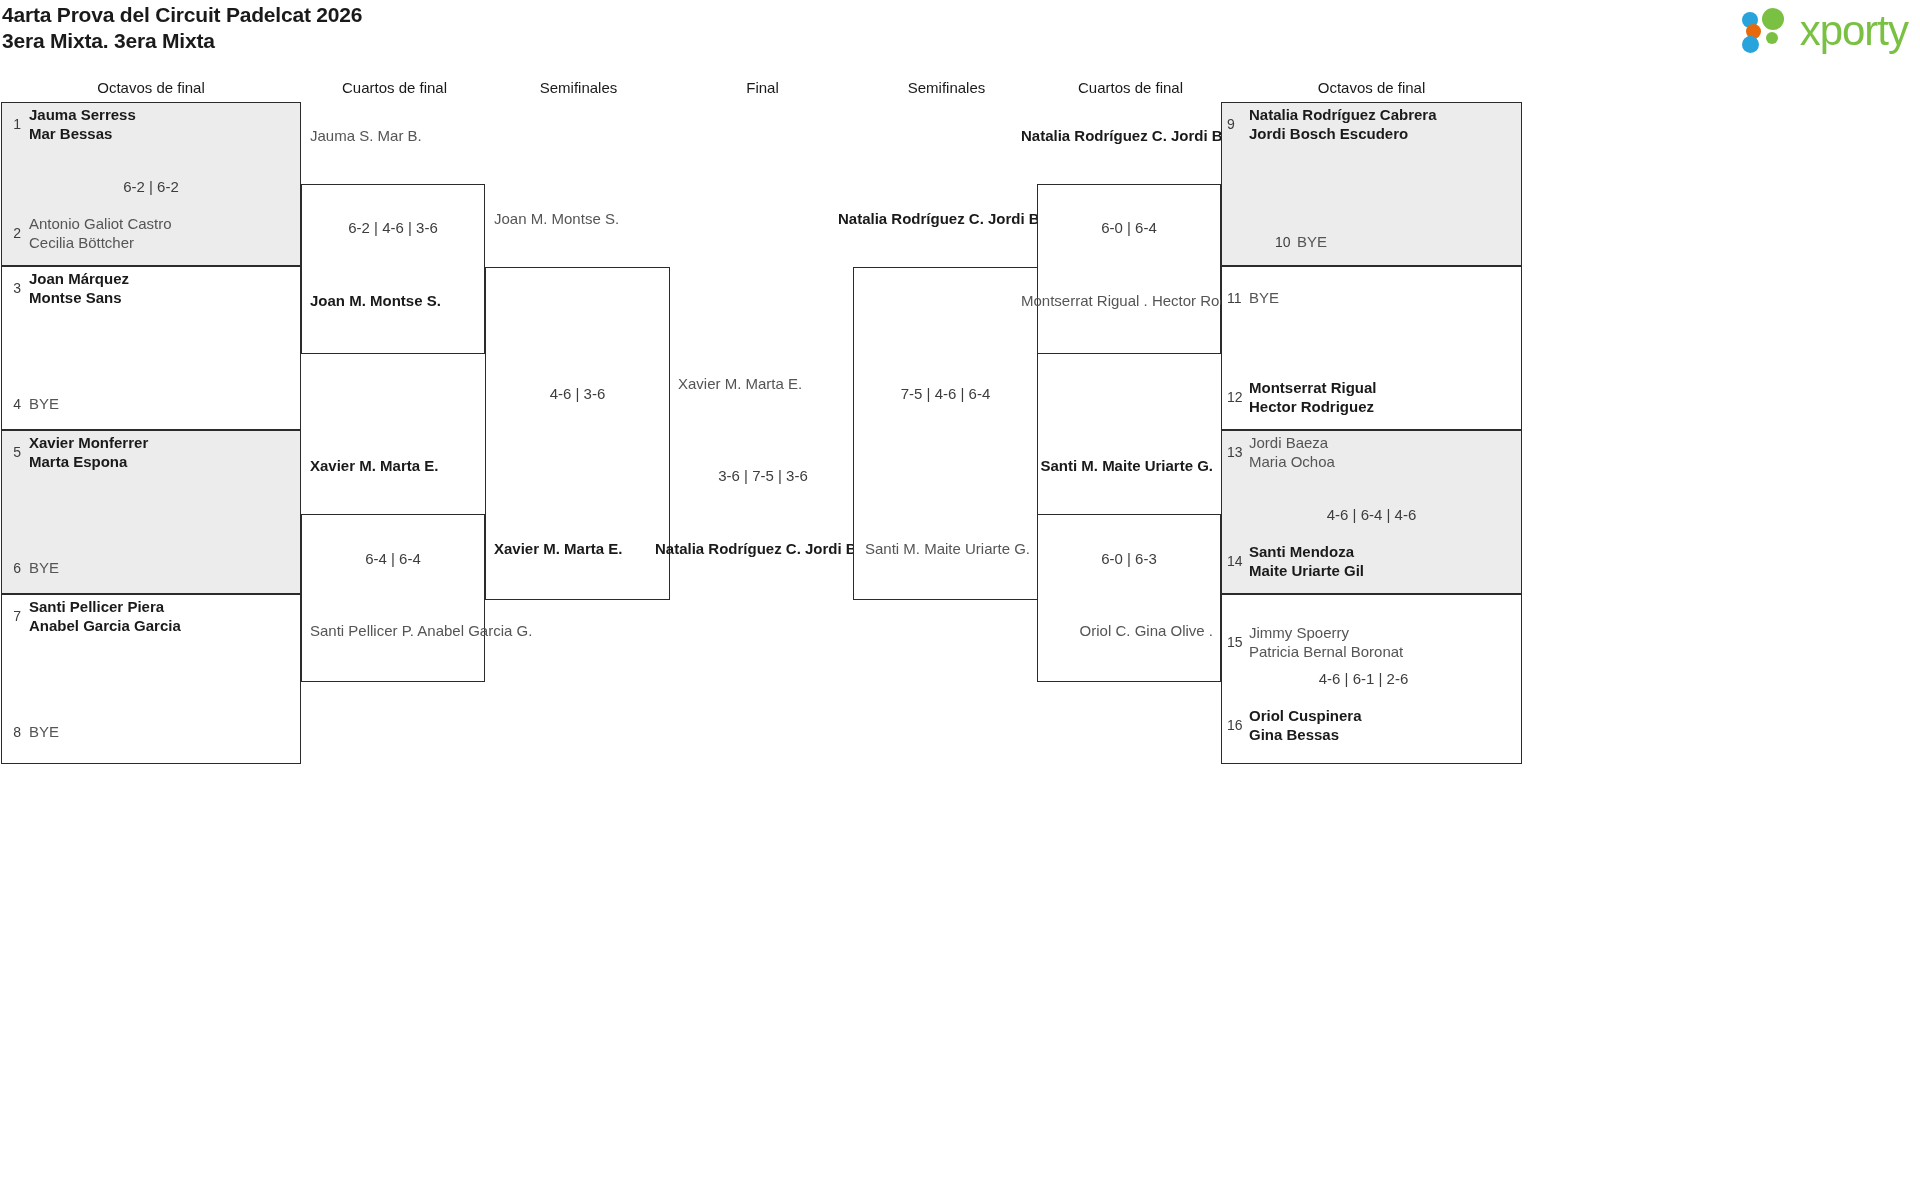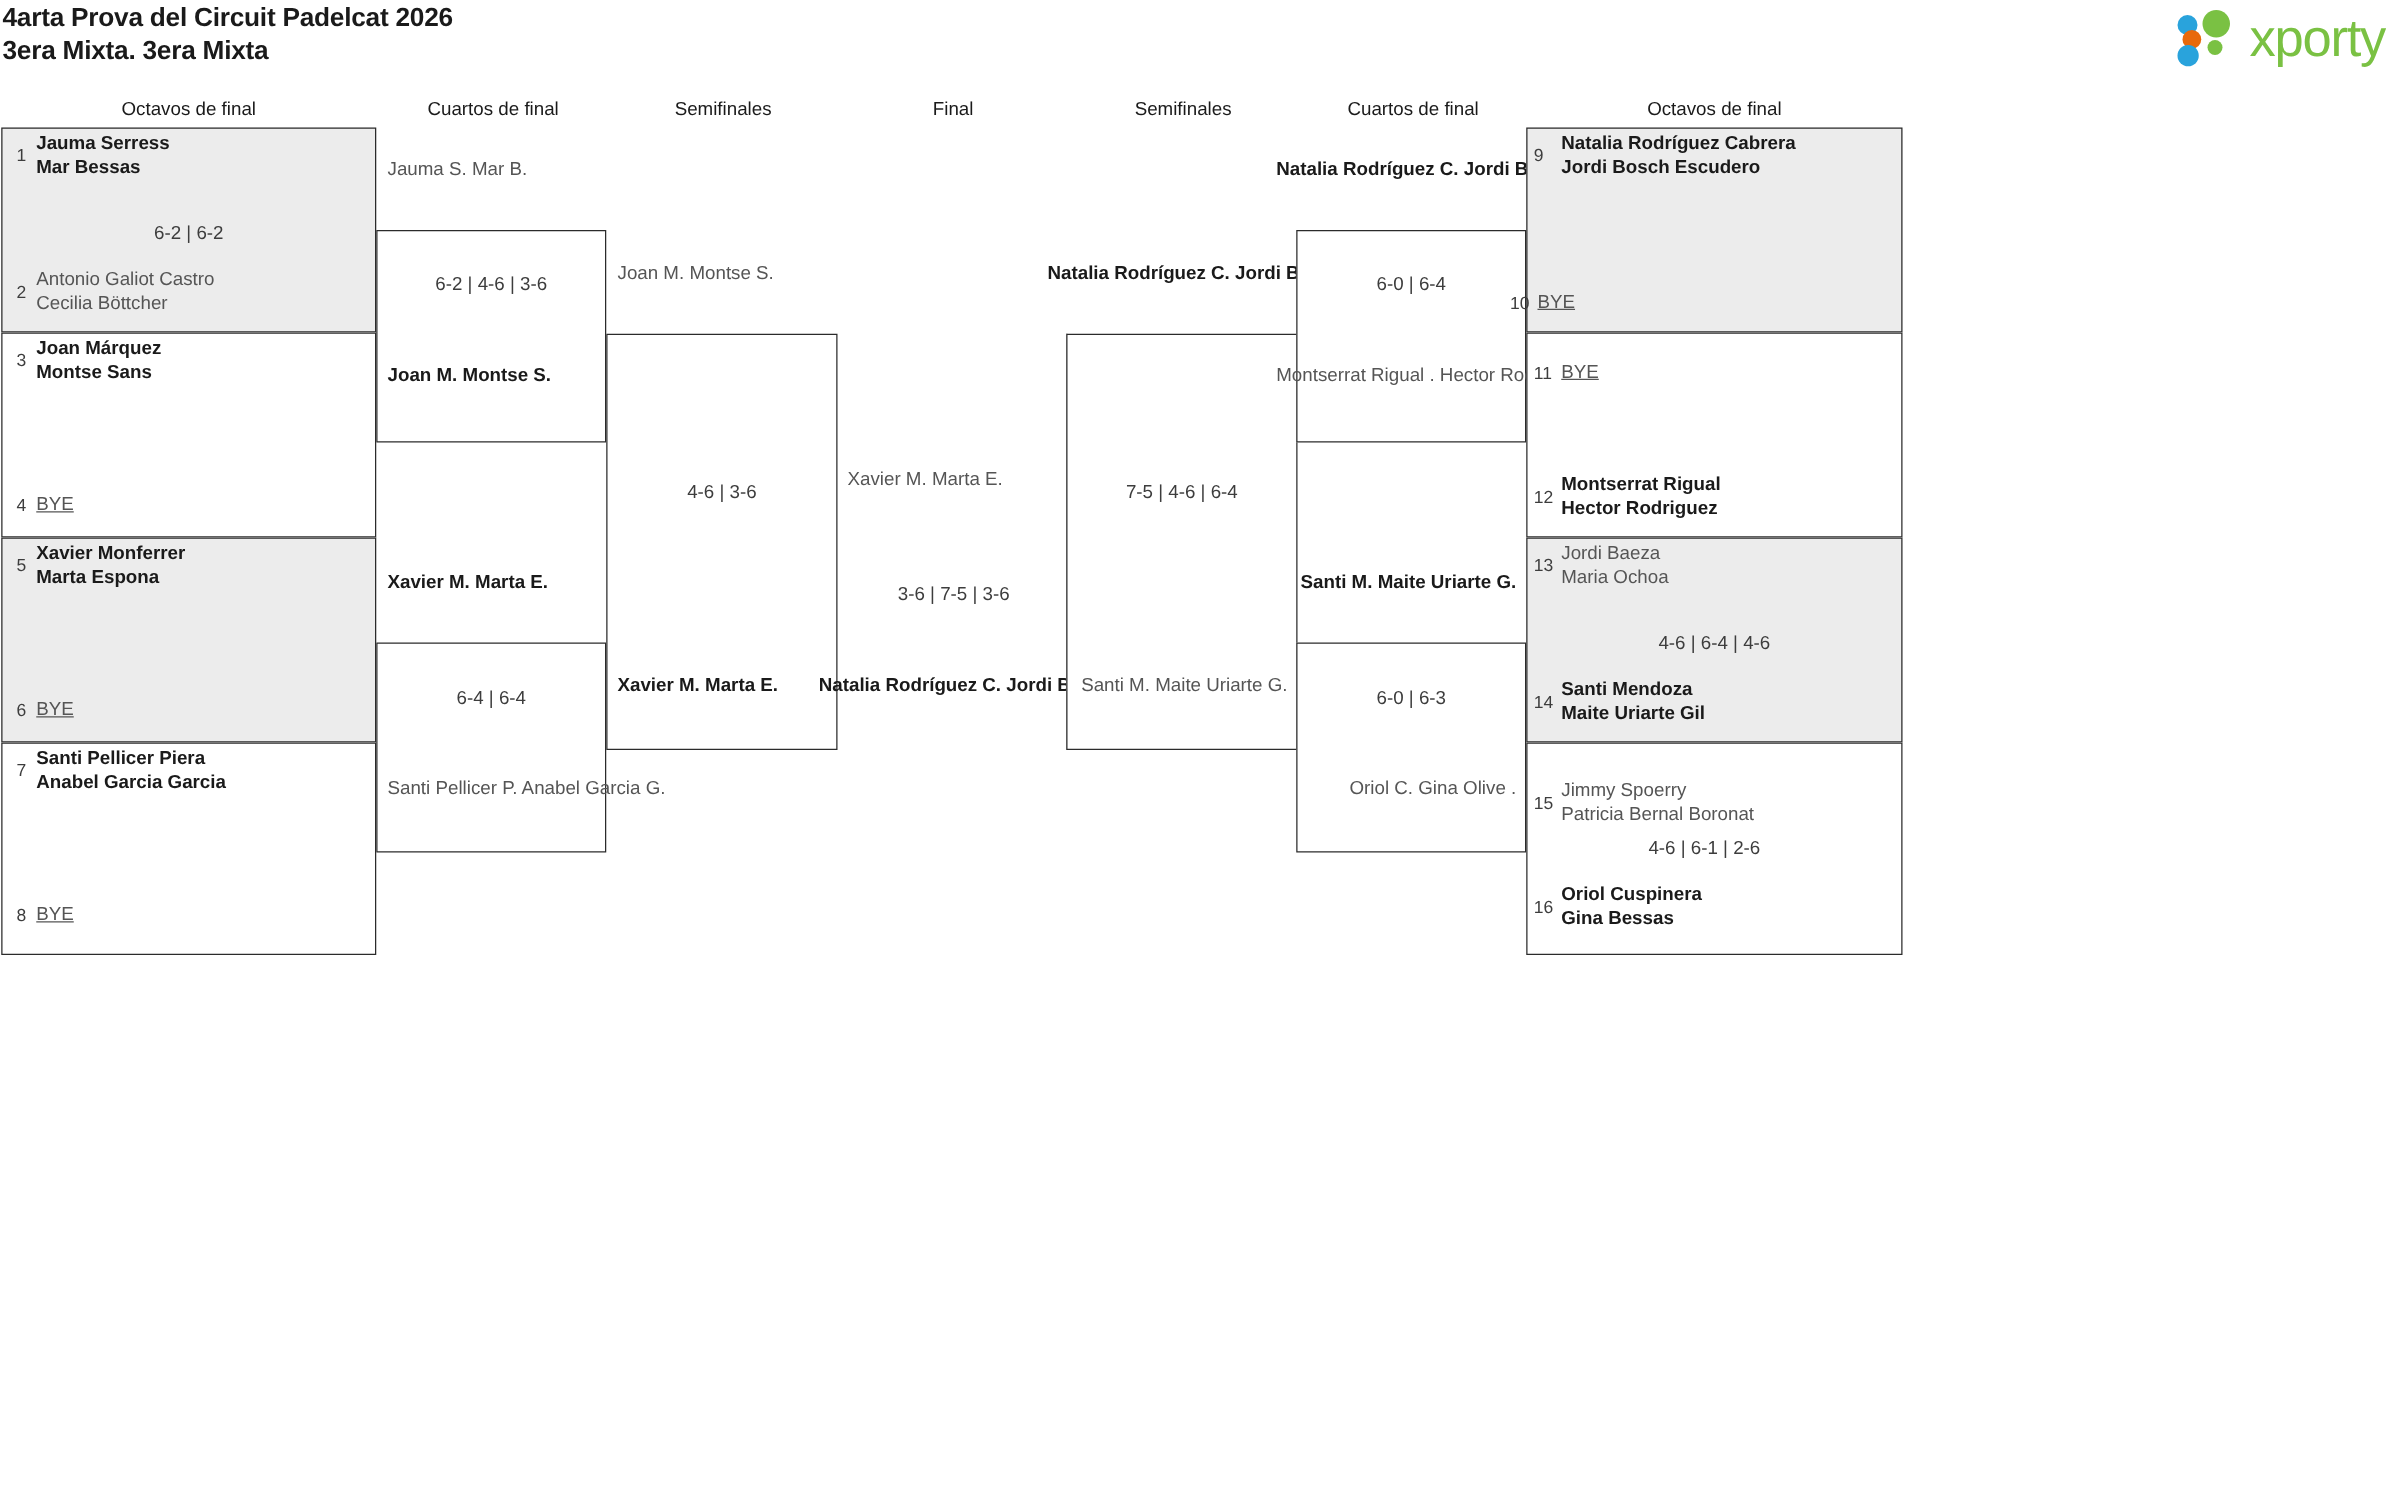--- a/index.html
+++ b/index.html
@@ -38,21 +38,21 @@
   .entry { position: absolute; display: flex; align-items: flex-start; white-space: nowrap; }
   .seed {
     font-size: 14px; color: #3d3d3d; line-height: 19px;
     padding-top: 10px; width: 20px; text-align: right; flex: none;
   }
   .seed.rt { text-align: left; padding-left: 6px; }
   .names { font-size: 15px; line-height: 19px; padding: 0 8px; }
   .names .n { display: block; }
   .win  { color: #1a1a1a; font-weight: bold; }
   .lose { color: #555555; font-weight: normal; }
-  .bye  { color: #555555; font-weight: normal; font-size: 15px; line-height: 19px; padding-top: 9px; text-decoration: underline; }
+  .bye  { color: #555555; font-weight: normal; font-size: 15px; line-height: 19px; padding-top: 9px; }
 
   
   .score {
     position: absolute; font-size: 15px; color: #3d3d3d;
     white-space: nowrap; text-align: center; line-height: 19px;
   }
 
   
   .flt { position: absolute; font-size: 15px; line-height: 19px; white-space: nowrap; }
   .flt.ra { text-align: right; }
@@ -228,21 +228,21 @@
 
   <div class="box shaded" style="left:1221px; top:102px; width:301px; height:164px;"></div>
   <div class="entry" style="left:1221px; top:105px; width:301px;">
     <span class="seed rt">9</span>
     <span class="names">
       <span class="n win">Natalia Rodríguez Cabrera</span>
       <span class="n win">Jordi Bosch Escudero</span>
     </span>
   </div>
   <div class="score" style="left:1221px; top:177px; width:301px;"></div>
-  <div class="entry" style="left:1202px; top:223px; width:346px;">
+  <div class="entry" style="left:1269px; top:223px; width:346px;">
     <span class="seed rt">10</span>
     <span class="names">
       <span class="n bye">BYE</span>
     </span>
   </div>
 
   <div class="box" style="left:1221px; top:266px; width:301px; height:164px;"></div>
   <div class="entry" style="left:1221px; top:279px; width:301px;">
     <span class="seed rt">11</span>
     <span class="names">

